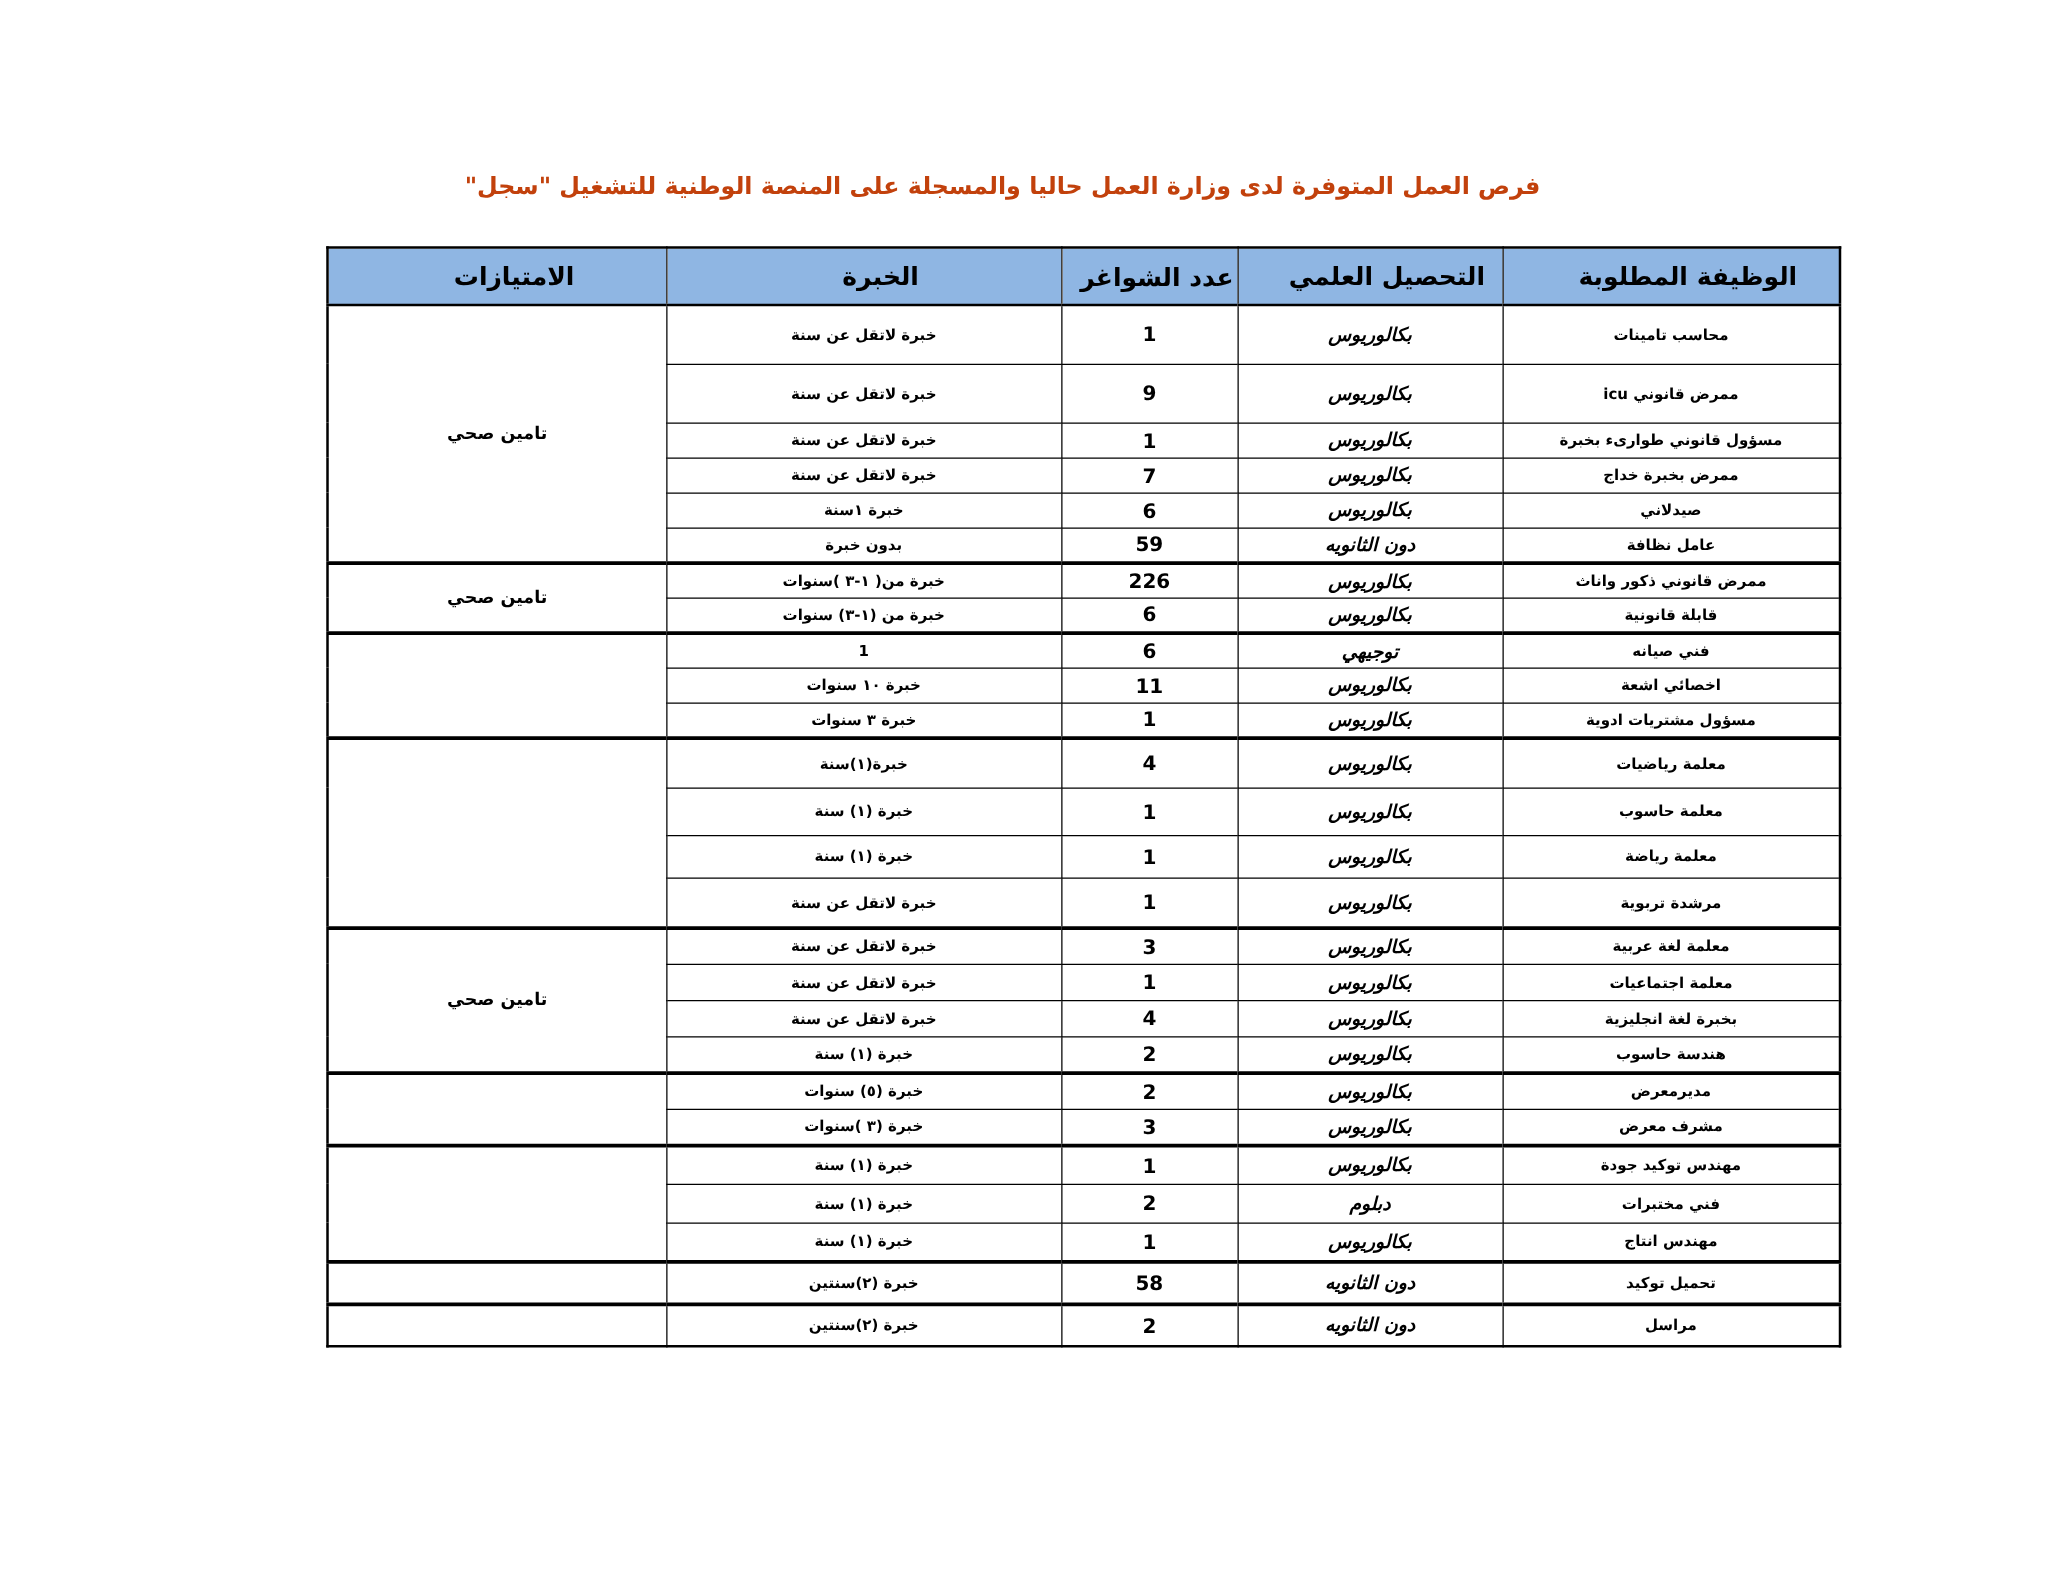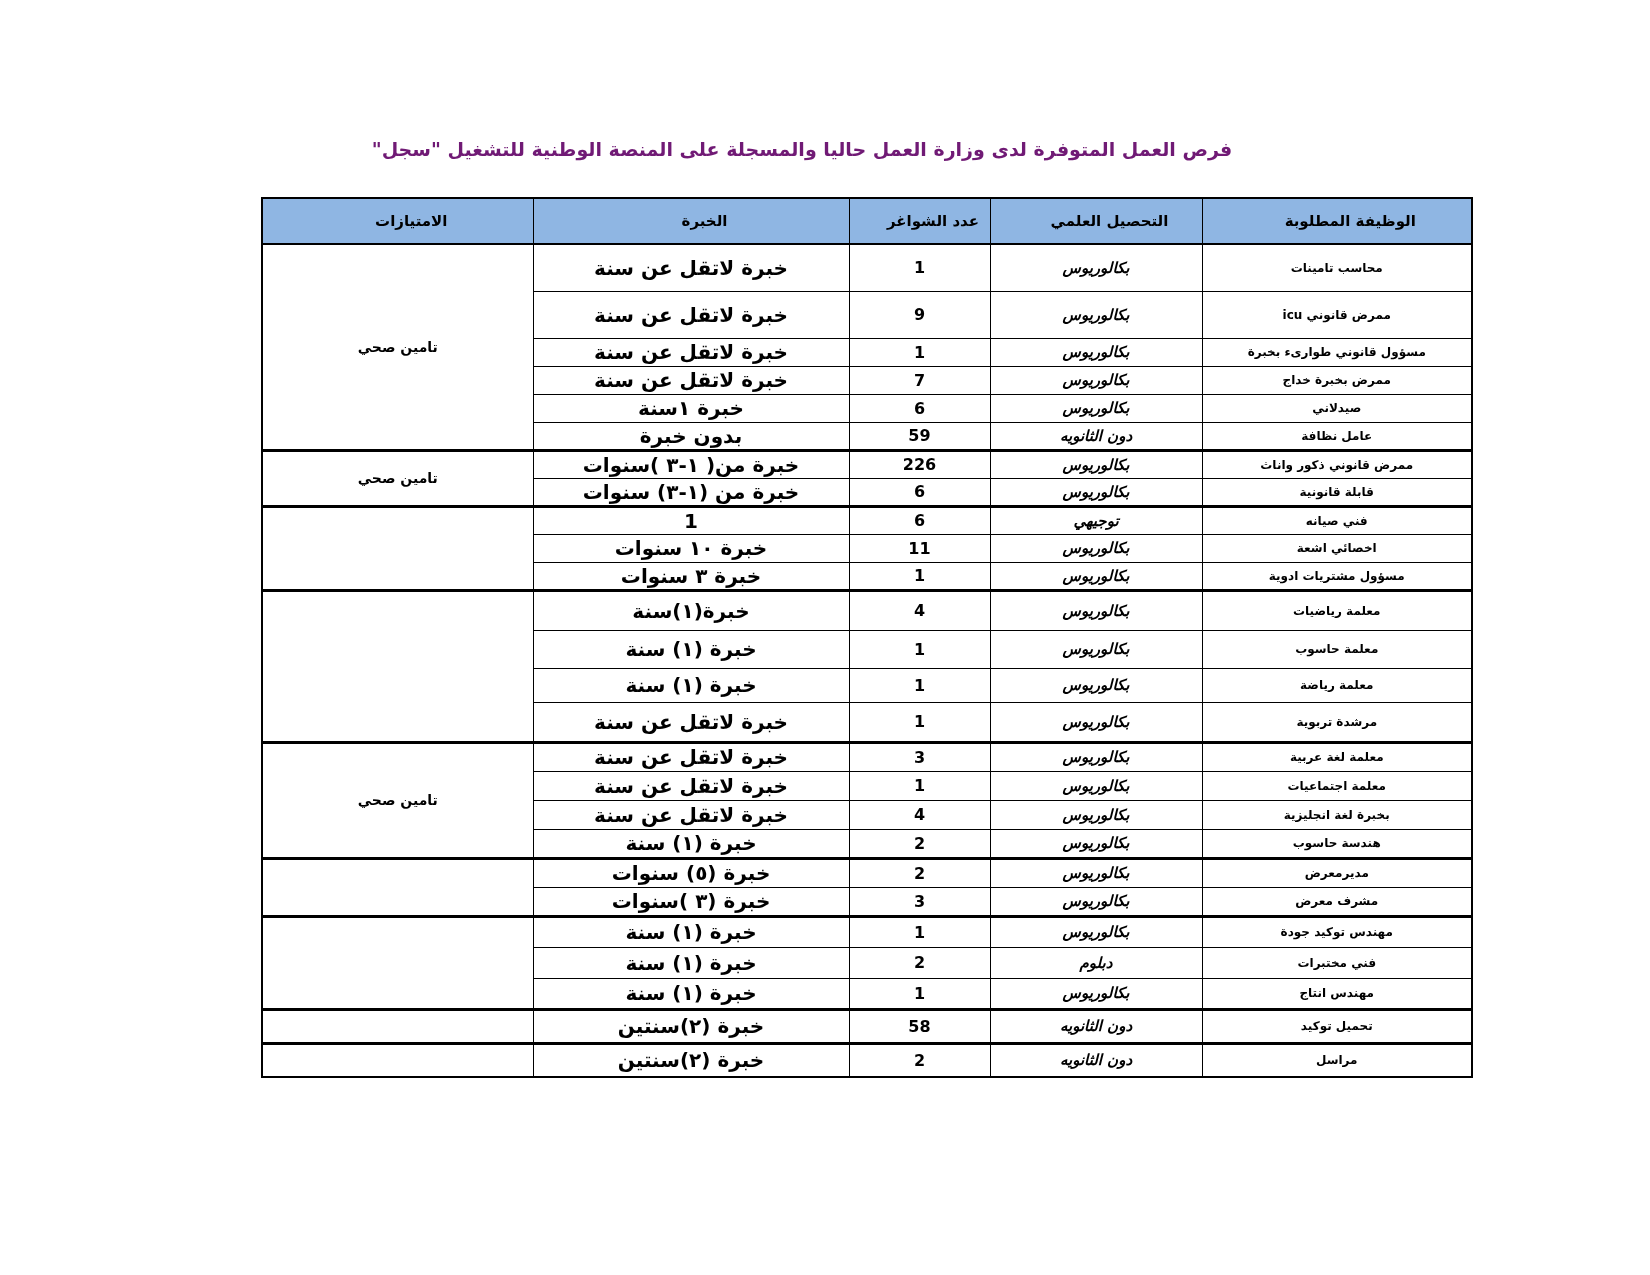--- a/index.html
+++ b/index.html
@@ -2,40 +2,40 @@
 <html lang="ar" dir="rtl"><head>
 <meta charset="utf-8">
 <style>
   html,body{margin:0;padding:0;}
   body{
     width:1650px;height:1275px;position:relative;background:#ffffff;
     font-family:"DejaVu Sans",sans-serif;color:#000;
   }
   .page-title{
     position:absolute;top:138px;left:802px;transform:translateX(-50%);
-    font-size:19px;font-weight:bold;white-space:nowrap;color:#701a75;
+    font-size:19px;font-weight:bold;white-space:nowrap;color:#c2410c;
   }
   table.jobs{
     position:absolute;top:197px;right:177px;width:1210px;
     border-collapse:collapse;table-layout:fixed;
     border:2px solid #000;
   }
   table.jobs th,table.jobs td{
     border:1.5px solid #000;text-align:center;vertical-align:middle;
     font-weight:bold;padding:0 3px;overflow:hidden;
   }
   table.jobs thead th{
-    background:#8FB6E3;font-size:15px;height:44px;white-space:nowrap;
+    background:#8FB6E3;font-size:20px;height:44px;white-space:nowrap;
     border-bottom:2px solid #000;
     padding-left:30px;
   }
   td.job-cell{font-size:12px;}
   td.edu-cell{font-size:15px;font-style:italic;}
   td.vac-cell{font-size:16px;}
-  td.exp-cell{font-size:20px;margin-left:22px;}
+  td.exp-cell{font-size:12px;margin-left:22px;}
   td.benefit-cell{font-size:14px;}
   tr.gs td{border-top:3px solid #000;}
 </style>
 </head>
 <body>
 
 <div class="page-title">فرص العمل المتوفرة لدى وزارة العمل حاليا والمسجلة على المنصة الوطنية للتشغيل "سجل"</div>
 
 <table class="jobs">
   <colgroup>

